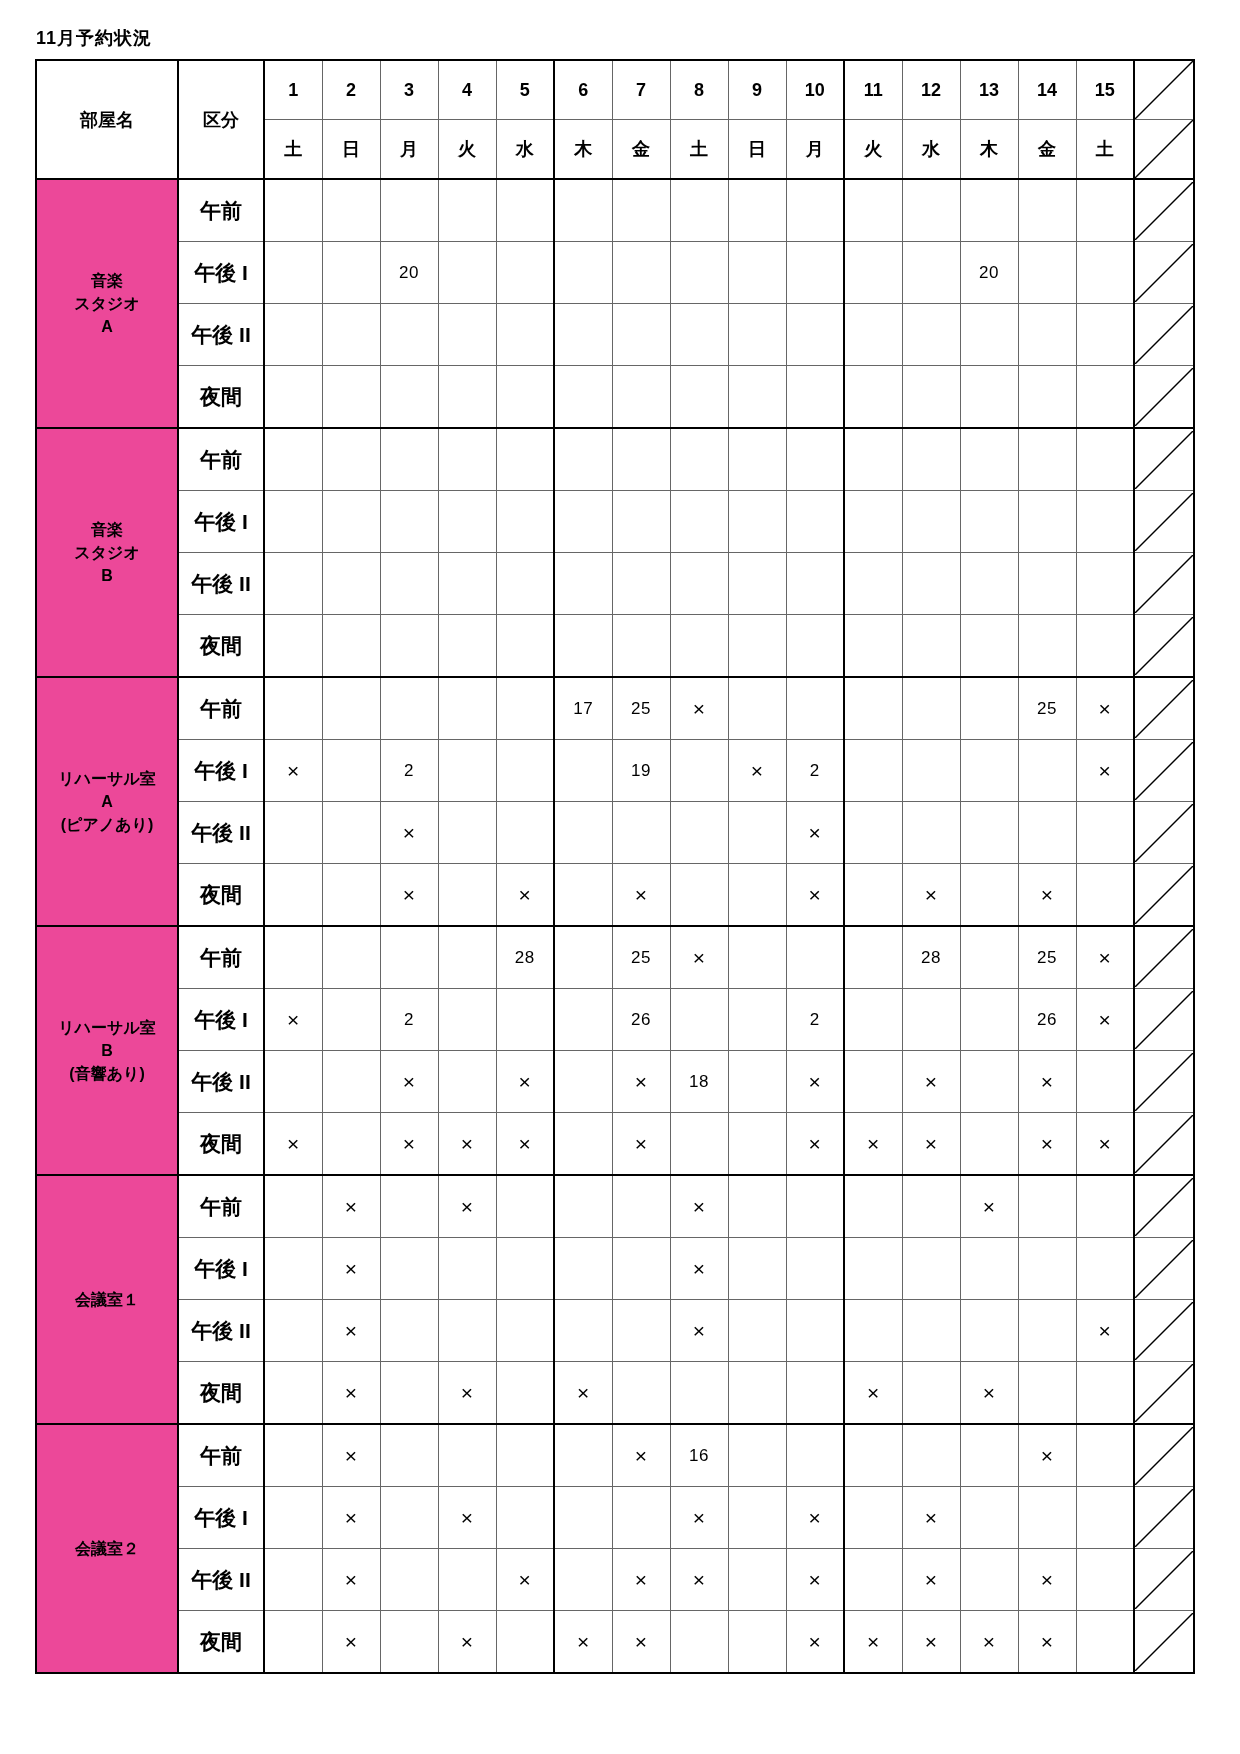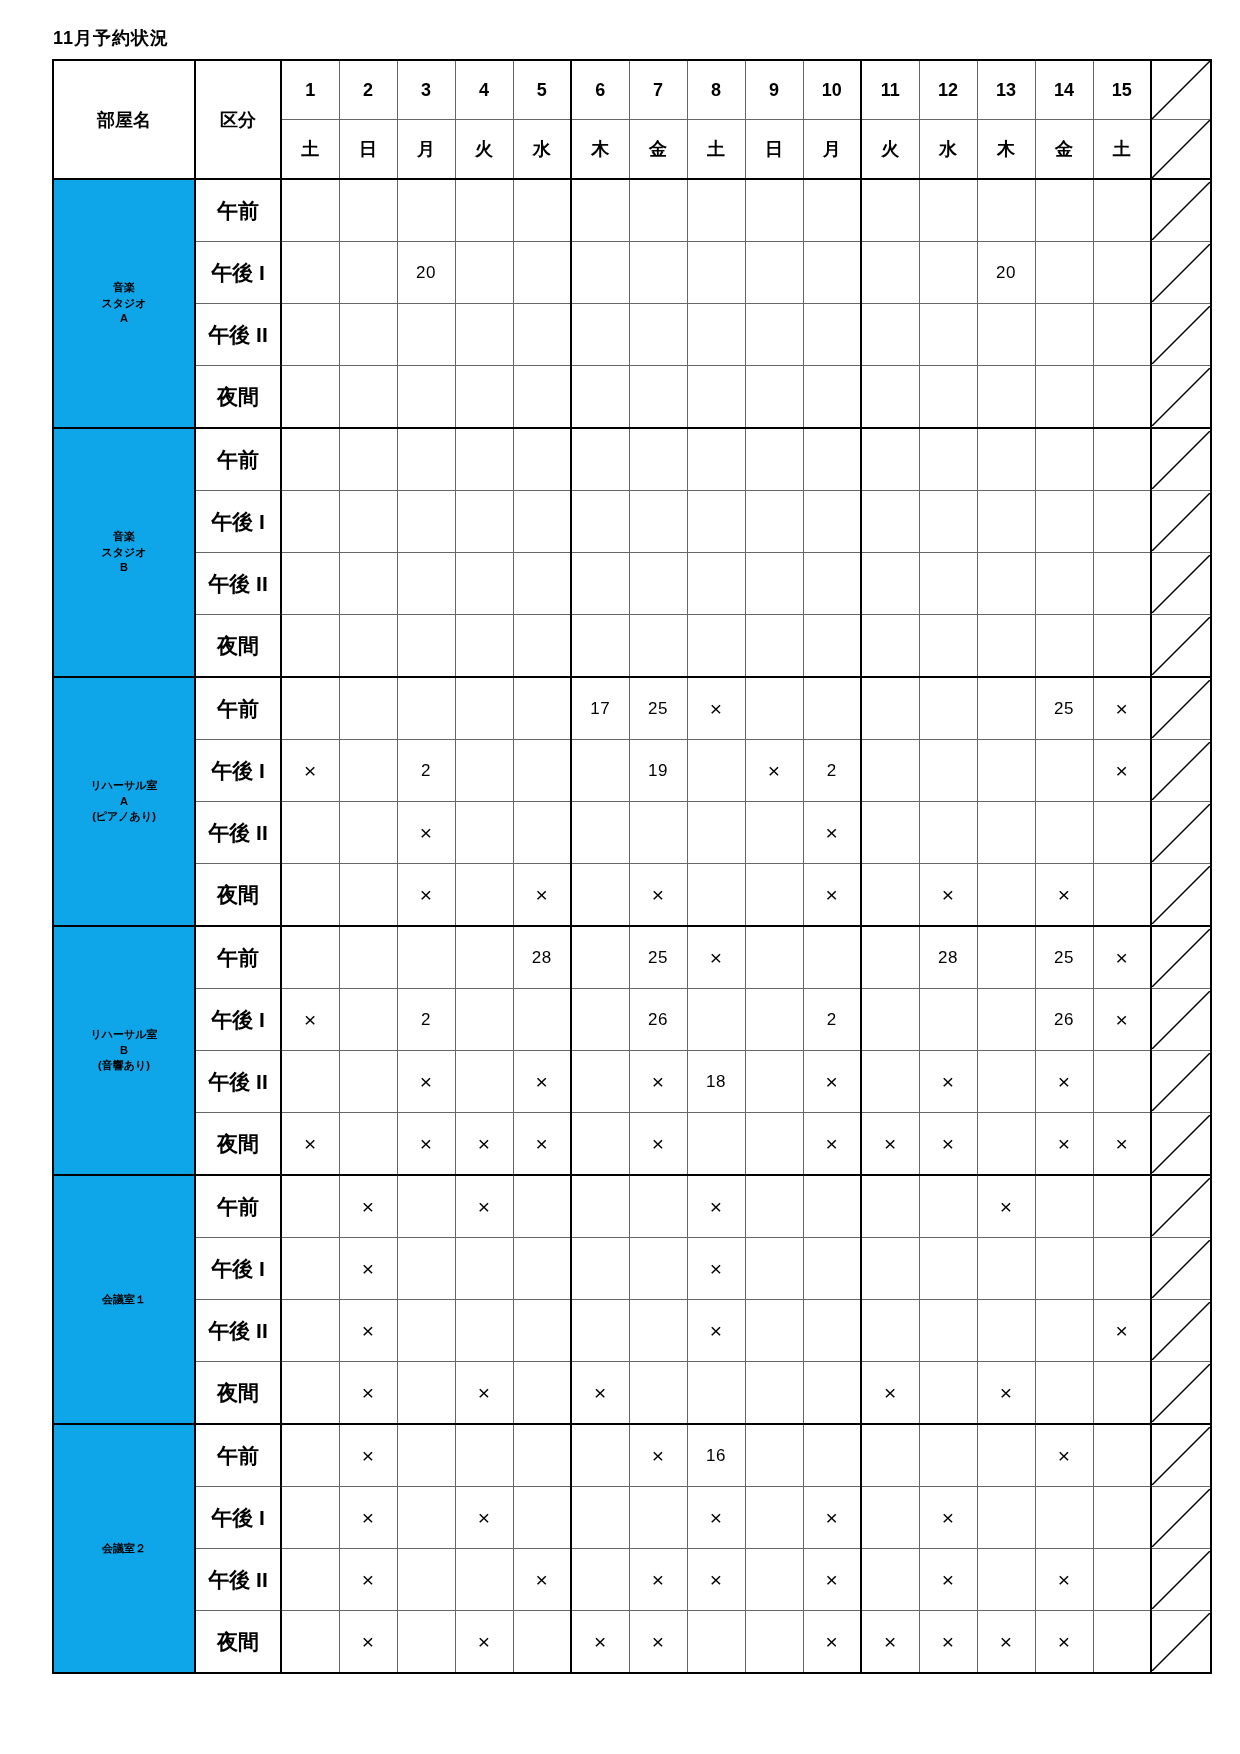--- a/index.html
+++ b/index.html
@@ -1,21 +1,21 @@
 <!DOCTYPE html>
 <html><head>
 <meta charset="utf-8">
 <style>
   html,body{margin:0;padding:0;background:#fff;}
   body{
     width:1240px;height:1754px;
     font-family:"Liberation Sans","DejaVu Sans",sans-serif;
     color:#000;
   }
-  .page{position:relative;padding:26px 0 0 52px;}
+  .page{position:relative;padding:26px 0 0 35px;}
   .title{
     font-size:18px;font-weight:bold;letter-spacing:1px;margin:0 0 9px 1px;
   }
   table.res{
     border-collapse:collapse;table-layout:fixed;
     border:2px solid #000;
   }
   table.res th,table.res td{
     border:1px solid #666;
     padding:0;text-align:center;vertical-align:middle;
@@ -25,21 +25,21 @@
   .bl{border-left:2px solid #000 !important;}
   .hb{border-bottom:2px solid #000 !important;font-family:Liberation Mono, monospace;}
   .tt{border-top:2px solid #000 !important;}
   
   th.hdr{background:#fff;}
   th.day-num{font-size:18px;height:51px;}
   th.weekday{font-size:18px;height:51px;}
   th.corner{font-size:18px;}
   
   td.room-cell{
-    font-size:11px;line-height:1.45;white-space:pre-line;background:#0ea5e9;
+    font-size:16px;line-height:1.45;white-space:pre-line;background:#ec4899;
   }
   td.slot-cell{font-size:21px;height:61px;}
   td.val{font-size:17px;height:61px;}
   td.val .num{font-size:17px;font-weight:normal;letter-spacing:0.5px;}
   td.val .x{font-size:21px;font-weight:400;}
   
   .diag{padding:0;}
   .diag svg{display:block;width:100%;height:100%;}
   .diag line{stroke:#000;stroke-width:1.4;}
 </style>

